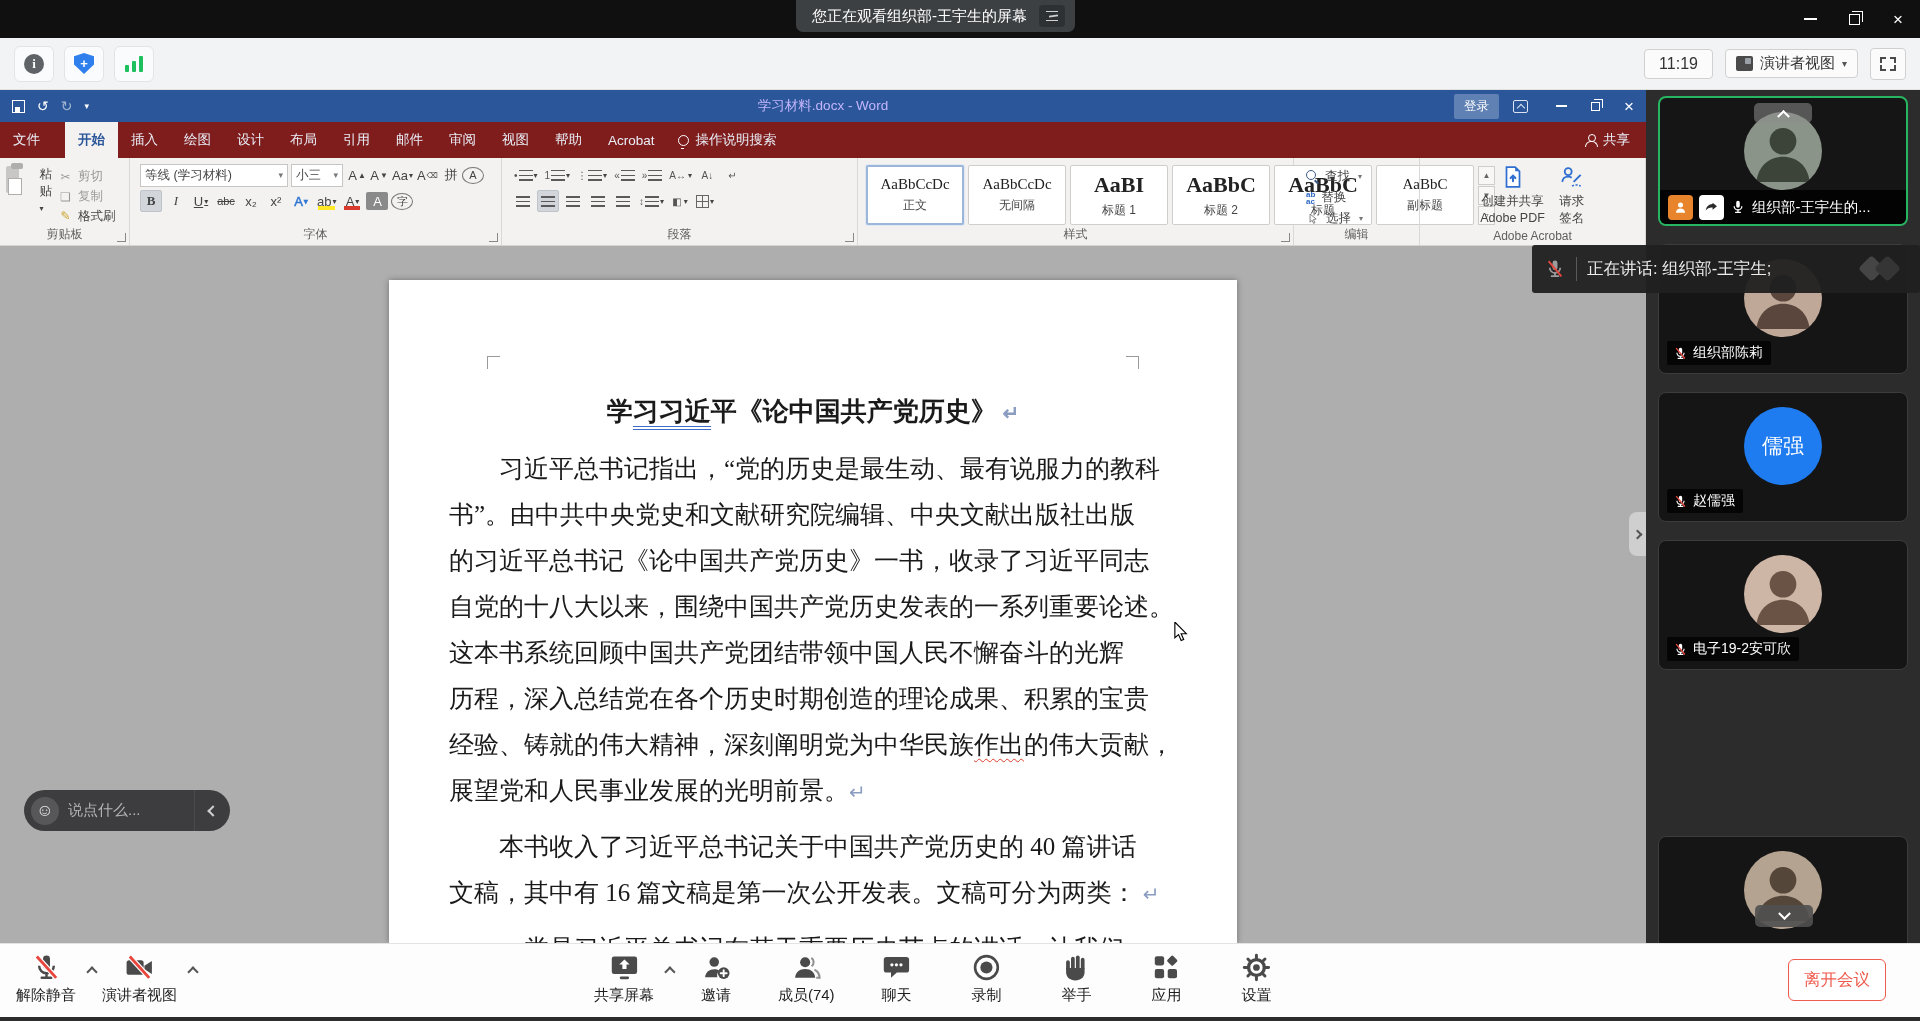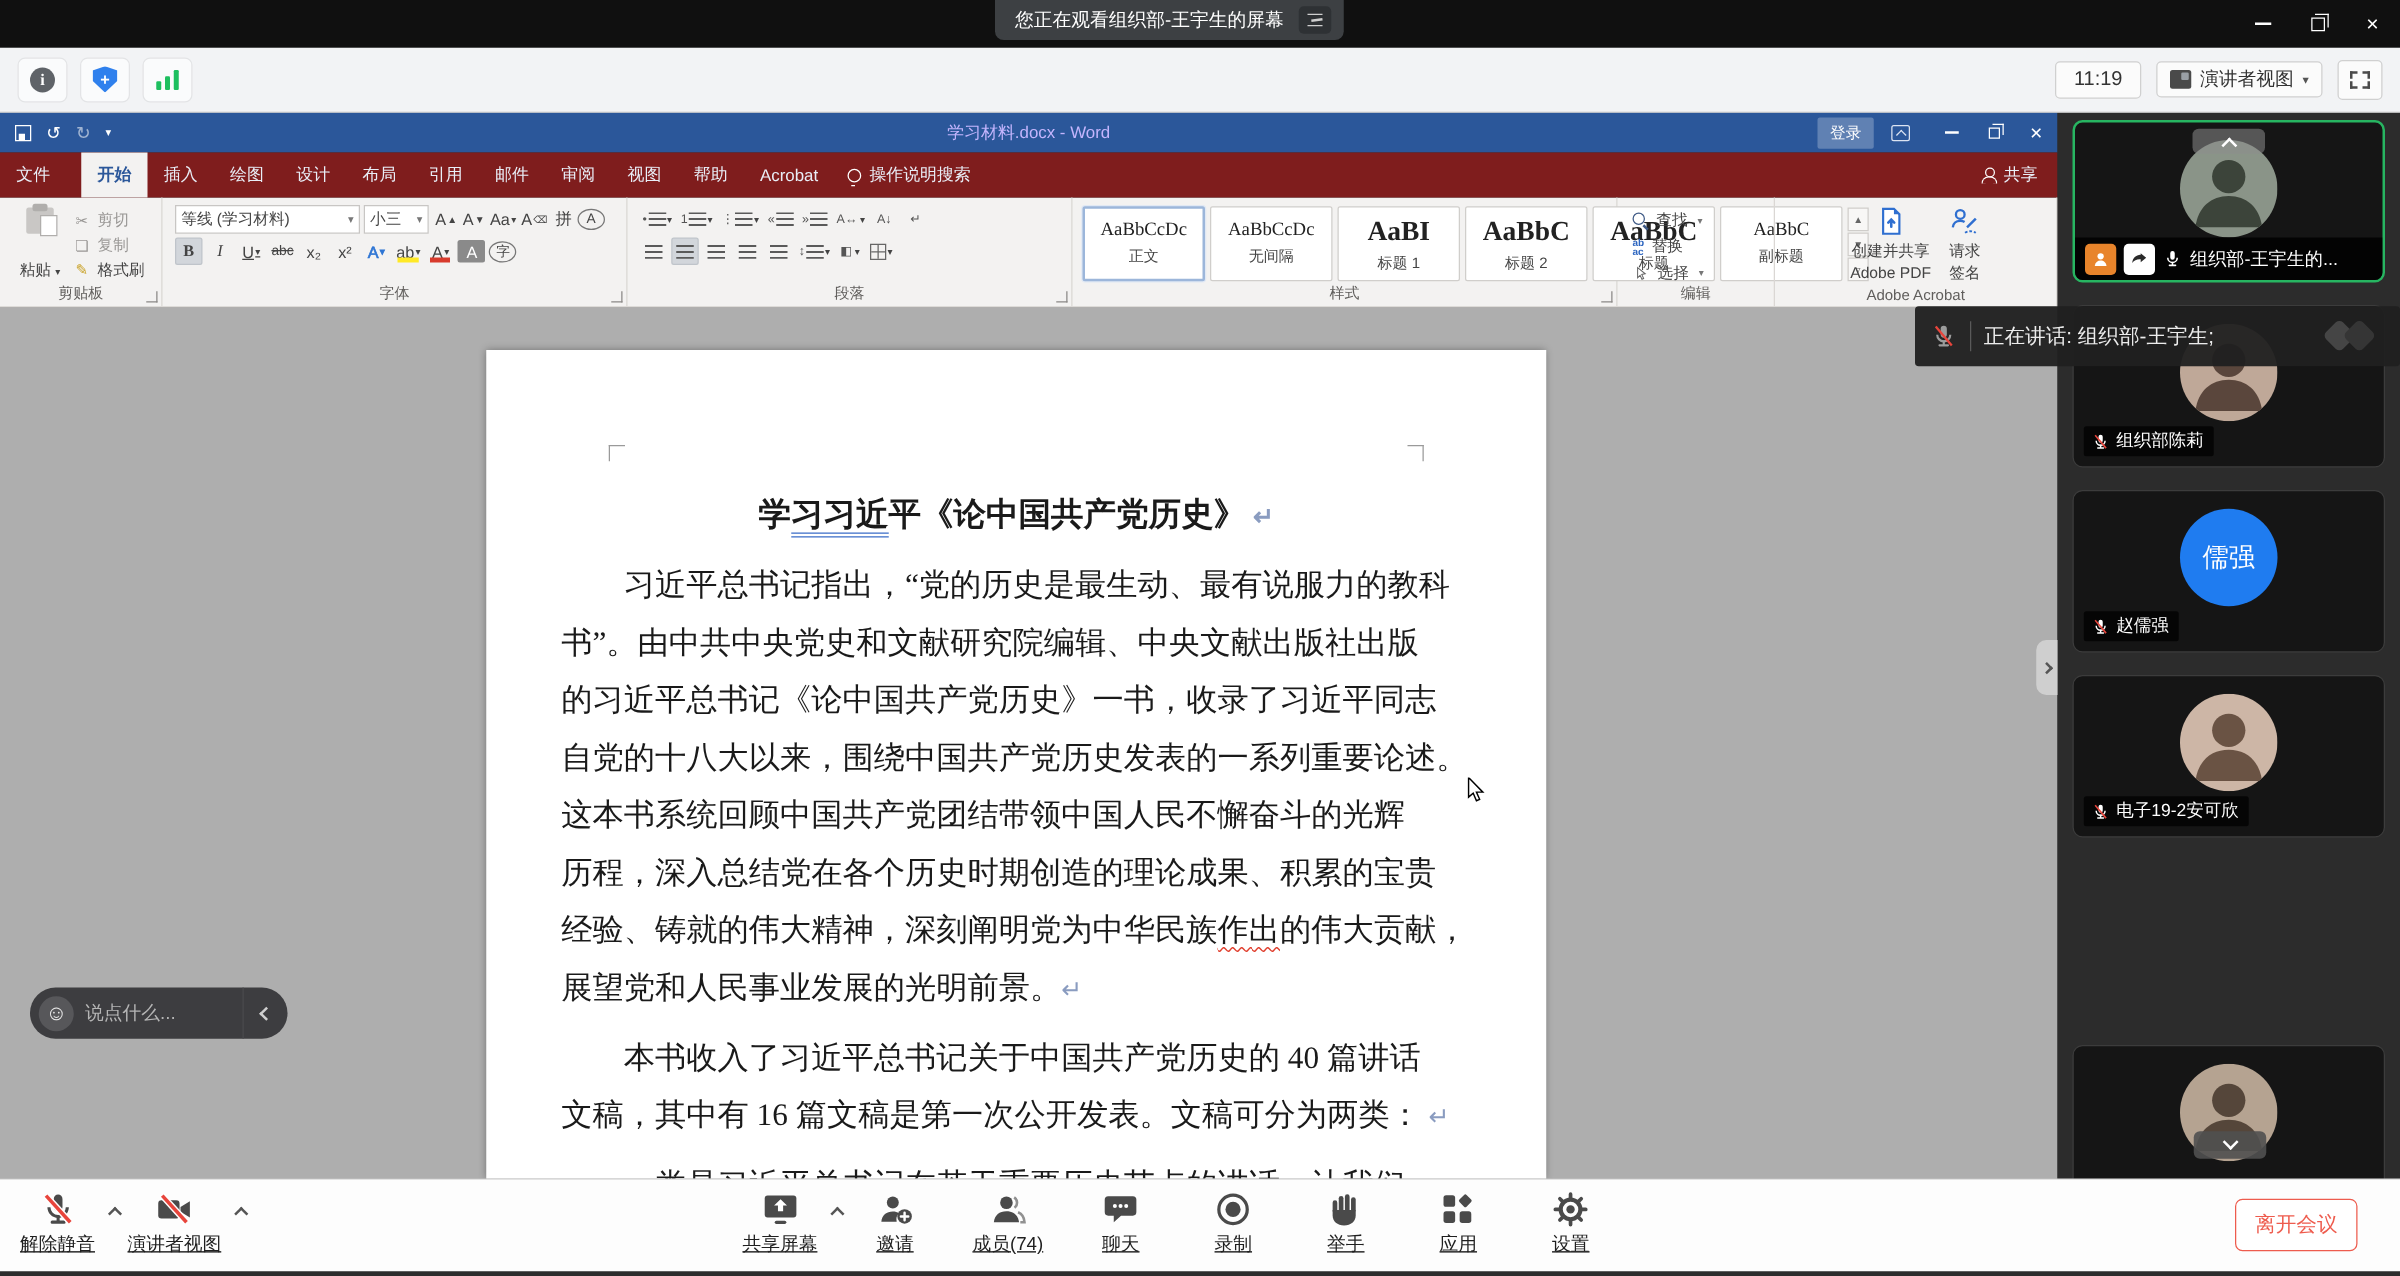--- a/index.html
+++ b/index.html
@@ -76,21 +76,21 @@
   .ico-person-sm { position:relative; width:12px; height:12px; }
   .ico-person-sm::before { content:""; position:absolute; left:3px; top:0; width:6px; height:6px; border:1.3px solid #fff; border-radius:50%; }
   .ico-person-sm::after { content:""; position:absolute; left:0; bottom:-1px; width:11px; height:5px; border:1.3px solid #fff; border-bottom:none; border-radius:6px 6px 0 0; }
 
   
   .wribbon { height:88px; background:#f3f2f1; border-bottom:1px solid #d6d3d0; display:flex; flex:0 0 88px; font-size:12.5px; color:#444; }
   .rgroup { position:relative; height:100%; border-right:1px solid #dad7d4; padding:4px 6px 20px 6px; }
   .glabel { position:absolute; left:0; right:0; bottom:2px; text-align:center; font-size:12px; color:#605e5c; }
   .launcher { position:absolute; right:3px; bottom:3px; width:9px; height:9px; border-right:1.4px solid #8a8886; border-bottom:1.4px solid #8a8886; cursor:pointer; }
   .g-clip { width:130px; display:flex; }
-  .paste-btn { width:52px; display:flex; flex-direction:column; align-items:center; gap:21px; padding-top:4px; cursor:pointer; }
+  .paste-btn { width:52px; display:flex; flex-direction:row; gap:21px; padding-top:4px; cursor:pointer; }
   .ico-clipboard { position:relative; width:22px; height:27px; background:#c9c7c5; border-radius:2px; }
   .ico-clipboard::before { content:""; position:absolute; left:5px; top:-3px; width:12px; height:6px; background:#b0aeac; border-radius:2px; }
   .ico-clipboard::after { content:""; position:absolute; right:-3px; bottom:-2px; width:12px; height:15px; background:#fff; border:1px solid #b0aeac; }
   .clip-items { display:flex; flex-direction:column; gap:2px; padding-top:6px; }
   .clip-item { display:flex; align-items:center; gap:5px; height:19px; cursor:pointer; white-space:nowrap; }
   .clip-item .cglyph { width:15px; text-align:center; font-size:12px; }
   .g-font { width:372px; }
   .font-row { display:flex; align-items:center; gap:3px; height:26px; padding-left:4px; }
   .fselect { height:23px; background:#fff; border:1px solid #c8c6c4; display:flex; align-items:center; justify-content:space-between; padding:0 4px; cursor:pointer; }
   .fname { width:148px; } .fsize { width:52px; }
@@ -194,21 +194,21 @@
                display:flex; align-items:center; justify-content:center; cursor:pointer; flex:0 0 28px; }
   .chat-ph { flex:1; color:#b5b5b5; font-size:15px; padding-left:9px; white-space:nowrap; overflow:hidden; }
   .chat-collapse { width:36px; height:41px; border-left:1px solid #4a4a4c; display:flex; align-items:center; justify-content:center; cursor:pointer; }
   .chev.left { transform:rotate(-45deg); border-color:#cfcfcf; width:8px; height:8px; }
 
   
   .bottombar { position:absolute; left:0; top:943px; width:1920px; height:78px; background:#fdfdfd; border-top:1px solid #e3e3e3; z-index:50; }
   .bottombar::after { content:""; position:absolute; left:0; bottom:0; width:100%; height:4px; background:#2d2d2d; }
   .bb-left { position:absolute; left:16px; top:6px; display:flex; gap:26px; }
   .bb-center { position:absolute; left:50%; top:6px; transform:translateX(-53%); display:flex; gap:34px; }
-  .bbtn { position:relative; display:flex; flex-direction:column; align-items:center; gap:2px; cursor:pointer; min-width:56px;text-decoration:underline; }
+  .bbtn { position:relative; display:flex; flex-direction:column; align-items:center; gap:2px; cursor:pointer; min-width:56px; }
   .bbtn .bicon { height:34px; display:flex; align-items:center; justify-content:center; }
   .bbtn .bicon svg { width:31px; height:31px; }
   .blabel { font-size:15px; color:#1f1f1f; white-space:nowrap; }
   .bchev { position:absolute; right:-20px; top:12px; cursor:pointer; }
   .chev.bup { border-color:#555; width:8px; height:8px; transform:rotate(45deg); }
   .leave { position:absolute; right:34px; top:15px; width:98px; height:42px; background:#fff; border:1px solid #ee5c4e; border-radius:6px;
            color:#ee5c4e; font-size:16.5px; cursor:pointer; font-family:"Liberation Sans",sans-serif; }
 
   
   .cursor { position:absolute; left:1173px; top:622px; z-index:70; pointer-events:none; }

